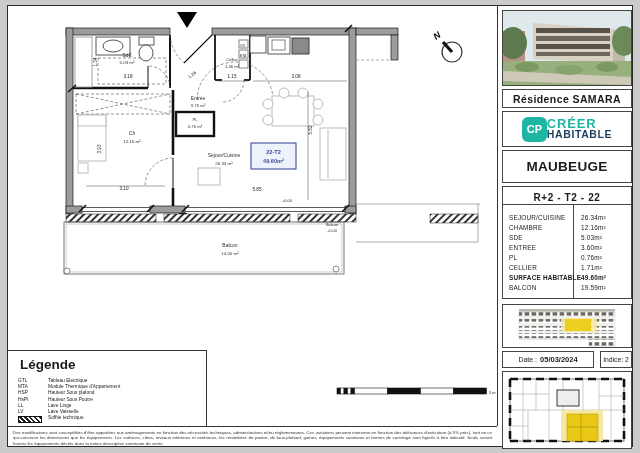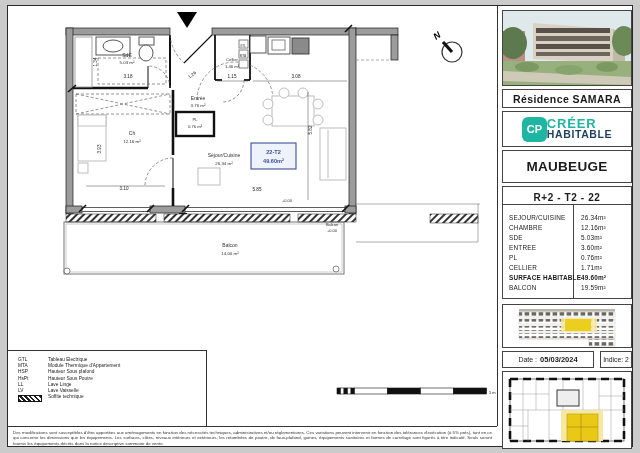--- a/index.html
+++ b/index.html
@@ -352,20 +352,21 @@
     </g>
     <rect x="54" y="18" width="22" height="16" fill="#eee" stroke="#222" stroke-width="0.9"></rect>
     <rect x="58" y="38" width="42" height="31" fill="#f6e8a0"></rect>
     <rect x="64" y="42" width="31" height="27" fill="#e9c916" stroke="#b49a10" stroke-width="0.6"></rect>
     <line x1="78" y1="42" x2="78" y2="69" stroke="#8a7a10" stroke-width="0.5"></line>
     <line x1="64" y1="55" x2="95" y2="55" stroke="#8a7a10" stroke-width="0.5"></line>
   </svg>
 </div>
 
 <div class="abs legend">
+  <h1>Légende</h1>
   <div class="lrow">
     <span class="labbr">GTL</span>
       <span>Tableau Electrique</span>
     </div>
   <div class="lrow">
     <span class="labbr">MTA</span>
       <span>Module Thermique d'Appartement</span>
     </div>
   <div class="lrow">
     <span class="labbr">HSP</span>

